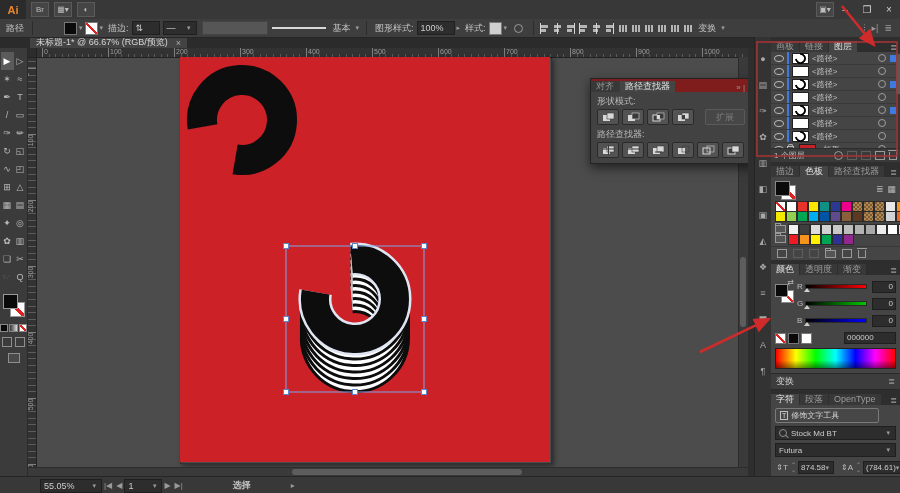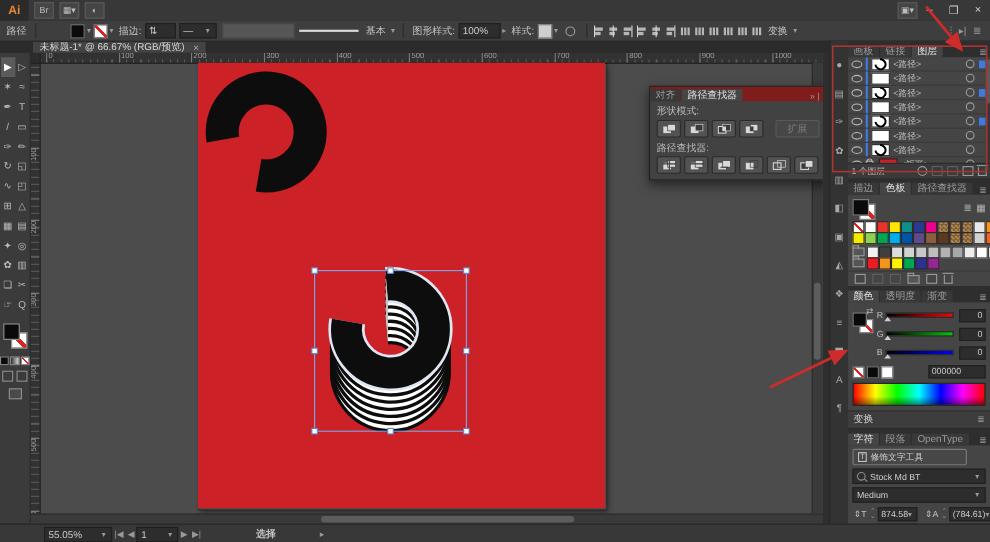--- a/index.html
+++ b/index.html
@@ -731,21 +731,21 @@
       <div id="touch-btn">
         <span style="border:1px solid #c0c0c0;padding:0 1px;font-size:7px;">T</span>
         <span>修饰文字工具</span>
       </div>
       <div class="fld">
         <span class="mag"></span>
         <span>Stock Md BT</span>
         <span class="dd">▾</span>
       </div>
       <div class="fld">
-        <span>Medium</span>
+        <span>Futura</span>
         <span class="dd">▾</span>
       </div>
       <div class="cgrid">
         <div class="cfield">
           <span class="ic">⇕T</span>
             <span class="stp">⌃<br>⌄</span>
           <span class="vbox">
               <span>874.58</span>
               <span class="dd">▾</span>
             </span>

